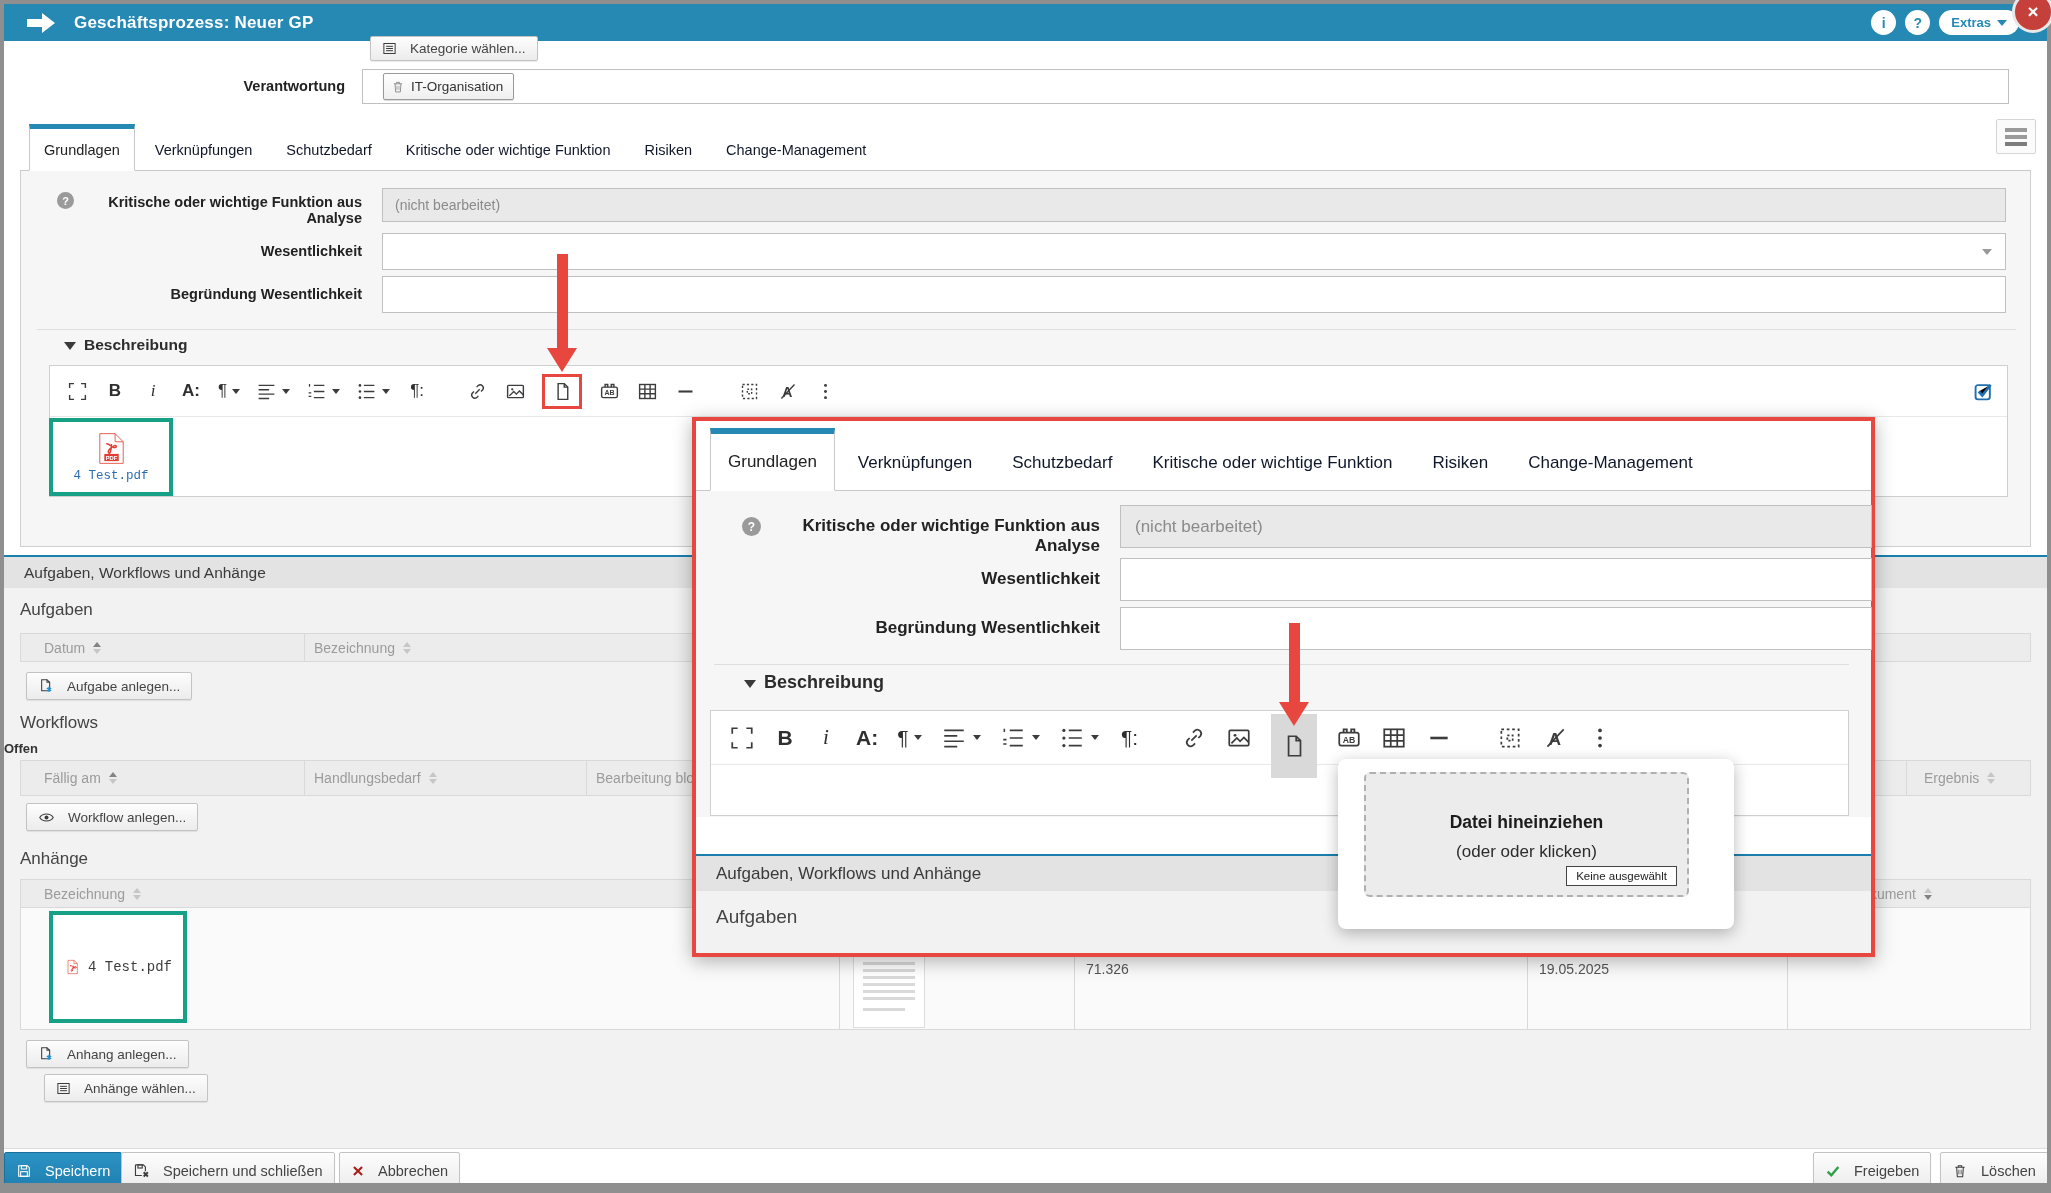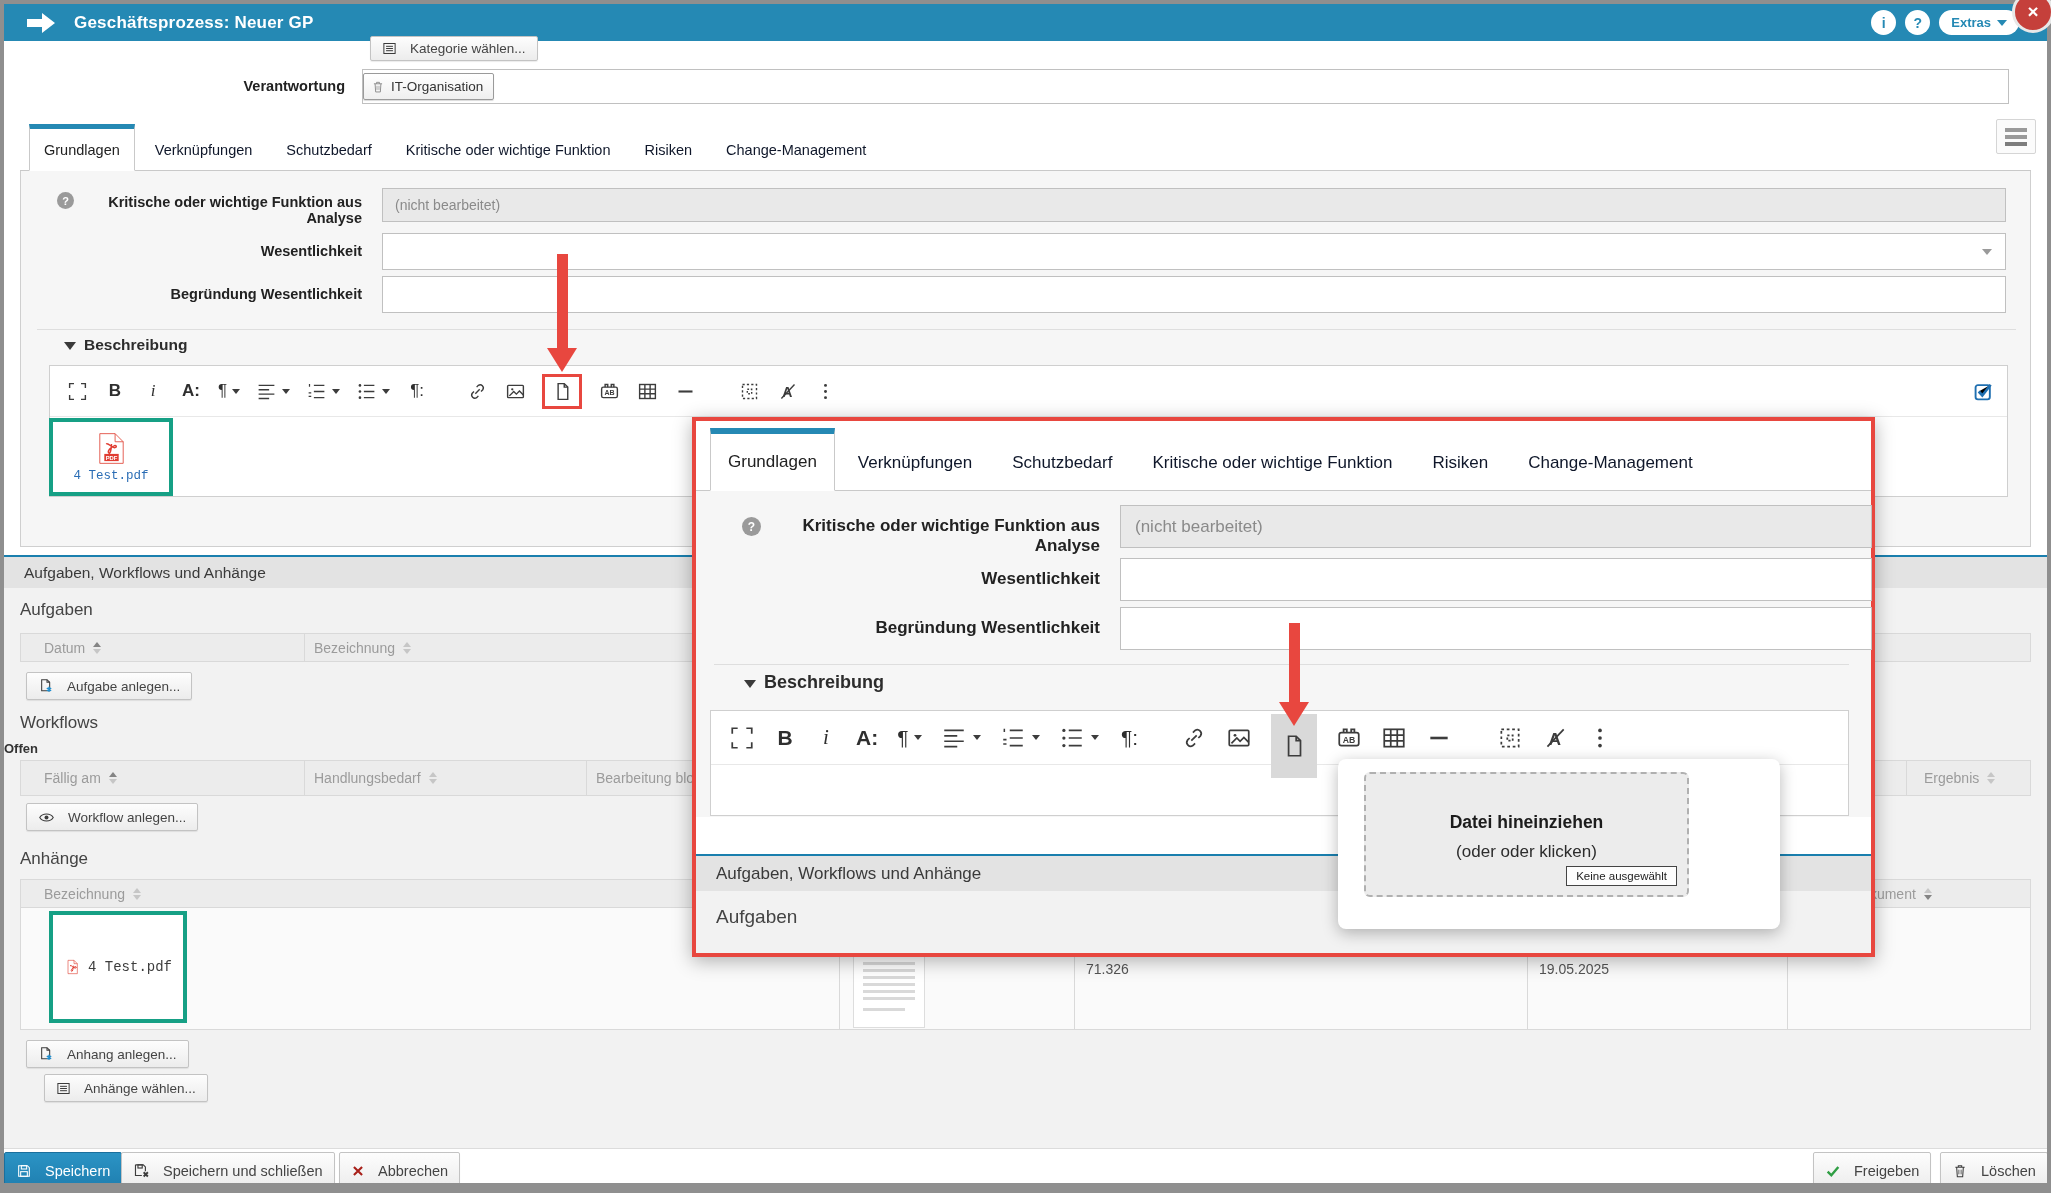--- a/index.html
+++ b/index.html
@@ -21,21 +21,21 @@
   .closeBadge{left:2012px;top:-9px;width:36px;height:36px;border-radius:50%;background:#c5403b;border:3px solid #e8e8e8;
               color:#fff;font-weight:bold;font-size:19px;display:flex;align-items:center;justify-content:center;z-index:45;}
 
   
   .btn{display:inline-flex;align-items:center;gap:13px;border:1px solid #c3c3c3;border-radius:2px;
        background:linear-gradient(#fdfdfd,#ececec);box-shadow:0 1px 1px rgba(0,0,0,.08);
        font-size:13.5px;color:#444;padding:0 11px;height:28px;cursor:pointer;white-space:nowrap;}
   .kategorieBtn{left:370px;top:36px;height:25px;}
   .vLabel{left:145px;top:78px;width:200px;text-align:right;font-weight:bold;font-size:14.5px;color:#222;}
   .vField{left:362px;top:69px;width:1645px;height:33px;background:#fff;border:1px solid #c0c0c0;}
-  .chip{position:absolute;left:0;top:3px;height:25px;display:inline-flex;align-items:center;gap:6px;
+  .chip{position:absolute;left:20px;top:3px;height:25px;display:inline-flex;align-items:center;gap:6px;
         border:1px solid #9a9a9a;border-radius:2px;background:linear-gradient(#fff,#efefef);
         box-shadow:0 1px 1px rgba(0,0,0,.15);padding:0 10px 0 7px;font-size:13.5px;color:#333;cursor:pointer;}
 
   
   .tabs{display:flex;align-items:stretch;gap:6px;}
   .tabsMain{left:29px;top:124px;height:47px;z-index:2;}
   .tabLine{background:#c9c9c9;height:1px;}
   .tab{display:flex;align-items:center;padding:0 14px;font-size:14.5px;color:#0f172a;border-top:5px solid transparent;cursor:pointer;}
   .tab.act{background:#fff;border:1px solid #c9c9c9;border-top:5px solid #2589b4;border-bottom:1px solid #fff;color:#222;}
   .viewToggle{left:1996px;top:119px;width:38px;height:33px;border:1px solid #d5d5d5;background:#fbfbfb;border-radius:2px;
@@ -103,21 +103,21 @@
   .tabsOv{left:14px;top:7px;height:63px;z-index:2;}
   .tabsOv .tab{font-size:17px;padding:0 17px;border-top-width:6px;}
   .lg .tg{font-size:21px;}
   .lg .ig{width:26px;height:26px;}
   .lg.edbar{gap:19px;height:53px;padding:0 18px;}
   .lg .crt{margin-left:6px;}
   .ovLabel{font-weight:bold;font-size:17px;color:#222;text-align:right;position:absolute;}
   .ovField{position:absolute;box-sizing:border-box;border:1px solid #c0c0c0;background:#fff;font-size:17px;color:#8a8a8a;padding-left:14px;display:flex;align-items:center;}
 
   
-  .tooltip{left:642px;top:338px;width:442px;height:170px;background:#fff;border-radius:8px;
+  .tooltip{left:642px;top:338px;width:396px;height:170px;background:#fff;border-radius:8px;
            box-shadow:0 4px 16px rgba(0,0,0,.28);z-index:25;}
   .dropzone{position:absolute;left:26px;top:13px;width:325px;height:125px;border:2px dashed #b0b0b0;border-radius:6px;
             background:#ececec;box-sizing:border-box;cursor:pointer;}
   .dz1{position:absolute;left:0;right:0;top:38px;text-align:center;font-weight:bold;font-size:17.5px;color:#1c1c1c;}
   .dz2{position:absolute;left:0;right:0;top:68px;text-align:center;font-size:17px;color:#2c2c2c;}
   .dzBtn{position:absolute;right:10px;bottom:9px;border:1px solid #444;background:#fdfdfd;font-size:11.5px;color:#222;
          padding:3px 9px;cursor:pointer;font-family:"Liberation Sans",sans-serif;}
 
   
   .footLine{left:4px;top:1148px;width:2043px;height:1px;background:#dcdcdc;}

